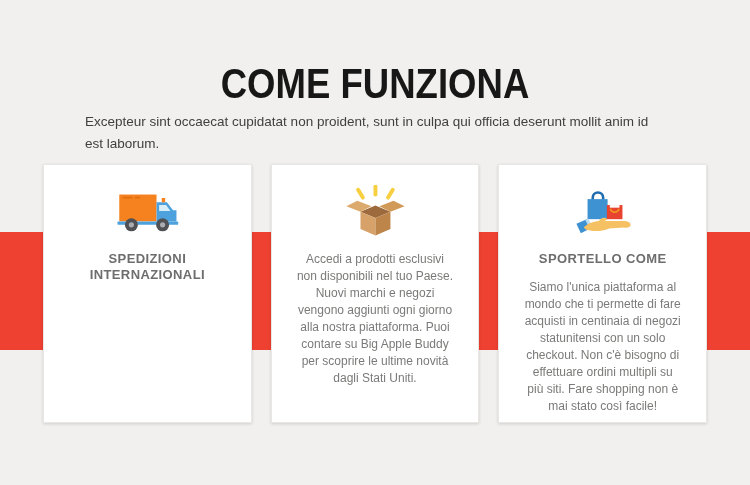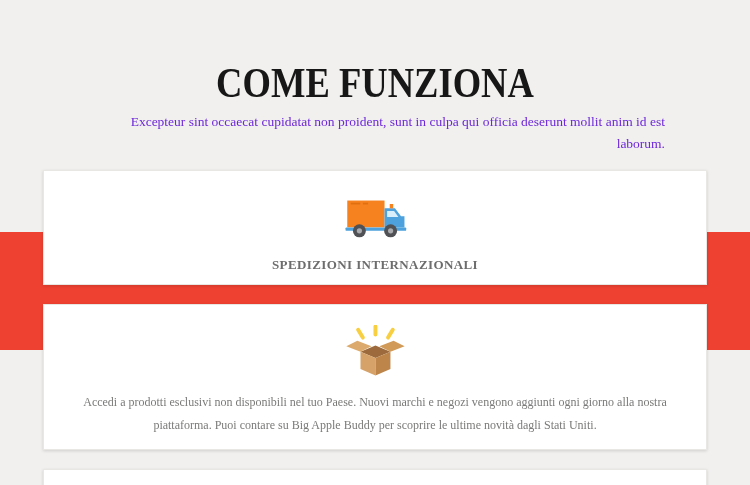--- a/index.html
+++ b/index.html
@@ -1,49 +1,49 @@
 <!DOCTYPE html>
 <html style="--page_bg: #f1f0ee; --accent_red: #ee4132;"><head>
 <meta charset="utf-8">
 <style>
   html,body{margin:0;padding:0;}
   .page{
     position:relative;
     width:750px;height:485px;
     background:var(--page_bg,#f1f0ee);
     overflow:hidden;
-    font-family:Liberation Serif, serif;
+    font-family:Liberation Sans, sans-serif;
   }
   .section-title{
     position:absolute;top:30px;left:0;width:750px;
     text-align:center;
     font-size:43px;font-weight:800;line-height:48px;
     color:#171717;
     transform:scaleX(0.85);
     transform-origin:50% 50%;
     letter-spacing:0px;
     white-space:nowrap;
   }
   .section-subtitle{
     position:absolute;top:97px;left:50%;
     transform:translateX(-50%);
     width:580px;
-    text-align:right;
+    text-align:left;
     font-size:13.5px;line-height:22px;
-    color:#6d28d9;
+    color:#404040;
   }
   .accent-band{
     position:absolute;top:232px;left:0;
     width:750px;height:118px;
     background:var(--accent_red,#ee4132);
   }
   .cards{
-    position:absolute;top:170px;left:43px;
+    position:absolute;top:164px;left:43px;
     width:664px;height:259px;
-    display:flex;gap:19px;flex-direction:column;
+    display:flex;gap:19px;
   }
   .card{
     flex:1 1 0;
     box-sizing:border-box;
     background:#ffffff;
     border:1px solid #e9e7e4;
     box-shadow:0 1px 3px rgba(0,0,0,0.14);
     text-align:center;
     padding:20px 12px 0 12px;
   }
@@ -54,21 +54,21 @@
   }
   .card-icon svg{height:52px;width:auto;display:block;}
   .card-title{
     font-size:13px;font-weight:bold;
     line-height:16px;
     letter-spacing:0.4px;
     color:#6d6d6d;
     margin:0 0 11px 0;
   }
   .card-body{
-    font-size:12px;line-height:23px;
+    font-size:12px;line-height:17px;
     color:#7a7a79;
     margin:12px;
   }
 </style>
 </head>
 <body>
 
 <div class="page">
 
   <h1 class="section-title">COME FUNZIONA</h1>
@@ -122,16 +122,17 @@
           <rect x="55" y="27" width="21" height="19" fill="#e8432e"></rect>
           <rect x="59" y="27" width="13" height="3.5" fill="#ffffff"></rect>
           <path d="M60 32 a5.5 4.5 0 0 0 11 0" stroke="#f0941f" stroke-width="2.5" fill="none"></path>
           <polygon points="14,52 28,46 34,58 20,65" fill="#3f92d2"></polygon>
           <polygon points="26,47 30,45.5 36,57 32,59" fill="#bcdcf2"></polygon>
           <path d="M44 49 C46 43.5 53 42.5 56 46 L51 49 Z" fill="#f5c163"></path>
           <path d="M24 57 C30 50.5 40 47.5 50 48.5 L77 48.5 C83 48.5 87 50.5 87 53.5 C87 56.5 83 58.2 78 57.2 L58 58.5 C46 63.5 34 62.5 26 59.5 Z" fill="#f5c163"></path>
         </svg>
       </div>
       <h3 class="card-title">SPORTELLO COME</h3>
+      <p class="card-body">Siamo l'unica piattaforma al mondo che ti permette di fare acquisti in centinaia di negozi statunitensi con un solo checkout. Non c'è bisogno di effettuare ordini multipli su più siti. Fare shopping non è mai stato così facile!</p>
     </div>
 
   </div>
 </div>
 
 </body></html>

